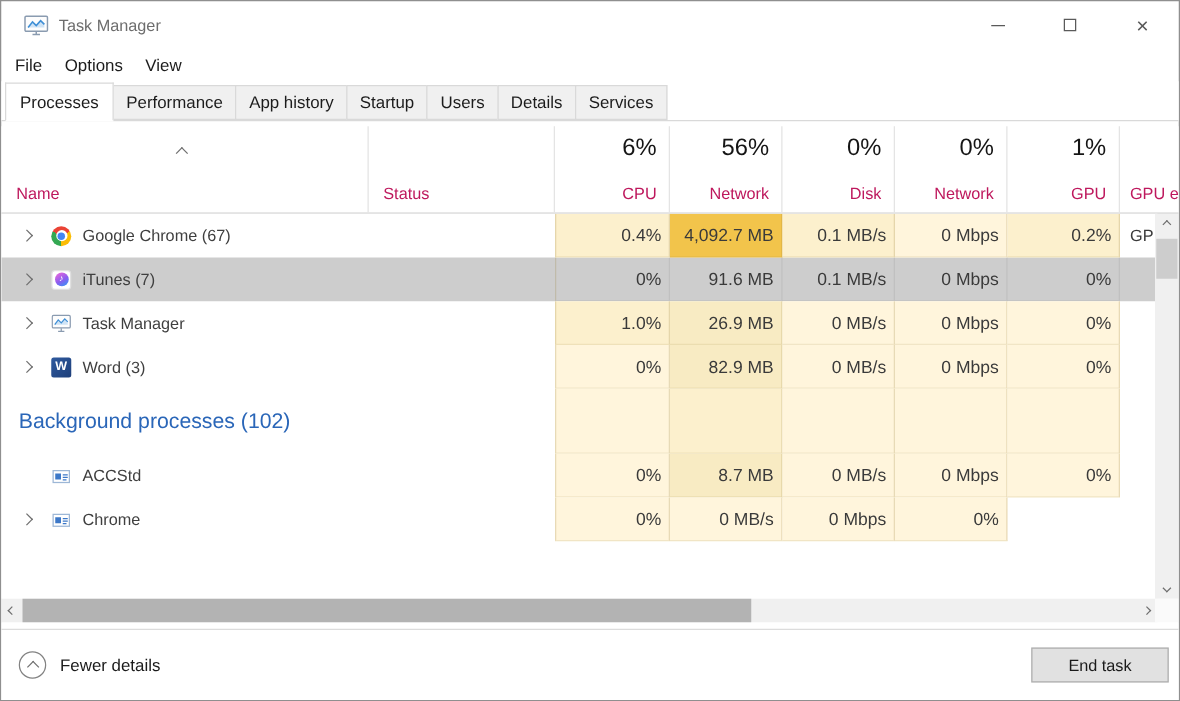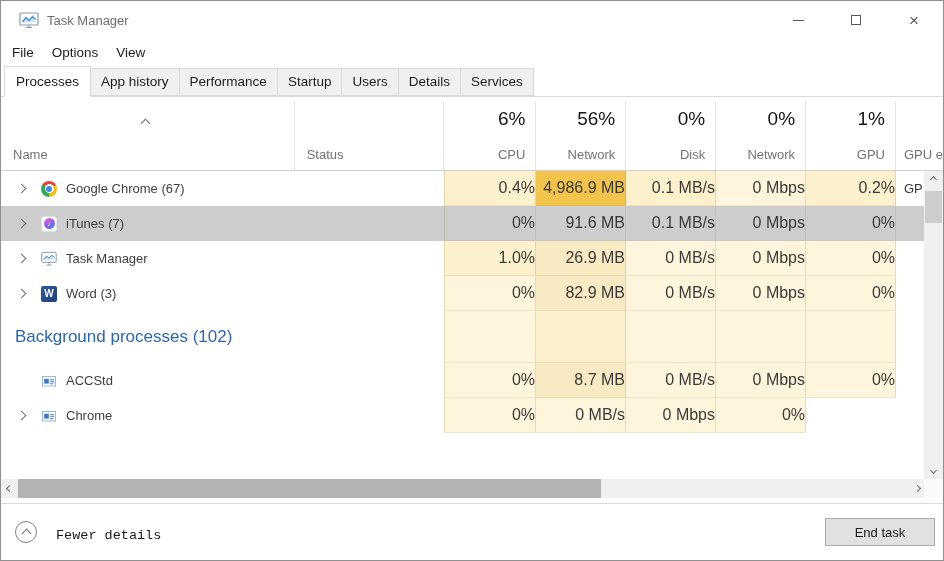--- a/index.html
+++ b/index.html
@@ -30,41 +30,41 @@
   .colheaders { position:absolute; top:100px; left:0; right:0; height:70px; display:flex; border-bottom:1px solid #cfcfcf; background:#fff; }
   .colh { border-left:1px solid #e4e4e4; display:flex; flex-direction:column; }
   .colh:first-child { border-left:none; }
   .col-name { width:293px; } .col-status { width:150px; } .col-cpu { width:92px; }
   .col-memory,.col-disk,.col-network,.col-gpu { width:90px; }
   .col-gpu_engine { flex:1; }
   .colh.txt { justify-content:flex-end; padding:0 0 8px 12px; position:relative; }
   .col-gpu_engine.txt { padding-left:8px; }
   .colh.num { justify-content:space-between; align-items:flex-end; padding:7px 10px 8px; }
   .colh-value { font-size:19px; color:#151515; }
-  .colh-label { font-size:13px; color:#737373; white-space:nowrap; overflow:hidden; }
+  .colh-label { font-size:13px; color:#be185d; white-space:nowrap; overflow:hidden; }
   .sort-caret { position:absolute; top:12px; left:50%; margin-left:-5px; }
 
   
   .chev { display:inline-block; width:7px; height:7px; border-top:1.4px solid #6e6e6e; border-right:1.4px solid #6e6e6e; }
   .chev.up { transform:rotate(-45deg); }
   .chev.right { transform:rotate(45deg); }
   .chev.down { transform:rotate(135deg); }
   .chev.left { transform:rotate(-135deg); }
   .chev.small { width:5px; height:5px; }
 
   
   .list { position:absolute; top:170px; left:0; width:925px; height:308px; overflow:hidden; background:#fff; }
   .row { display:flex; width:100%; }
   .proc-row { height:35px; }
   .group-row.g0 { height:46px; }
   .group-row.g1 { height:52px; }
   .cell { flex:none; }
   .cell-name { width:293px; display:flex; align-items:center; overflow:hidden; }
   .cell-status { width:150px; }
-  .heat { text-align:right; padding-right:0; font-size:16px; color:#3a3a3a;
+  .heat { text-align:right; padding-right:6px; font-size:14px; color:#3a3a3a;
           border-right:1px solid rgba(151,125,50,0.22); border-bottom:1px solid rgba(151,125,50,0.13);
           display:flex; align-items:center; justify-content:flex-end; }
   .heat.col-cpu { border-left:1px solid rgba(151,125,50,0.22); }
   .cell-engine { flex:1; font-size:13px; color:#3a3a3a; display:flex; align-items:center; padding-left:8px; overflow:hidden; white-space:nowrap; }
   .chev-box { width:16px; margin-left:12px; flex:none; display:flex; align-items:center; justify-content:center; }
   .proc-icon { width:16px; height:16px; margin-left:12px; flex:none; position:relative; }
   .proc-label { margin-left:9px; font-size:13px; color:#3f3f3f; white-space:nowrap; }
   .group-label { padding-left:14px; font-size:17px; display:flex; align-items:center; height:100%; }
   .row.selected { background:#cdcdcd; }
   .row.selected .heat { border-right-color:rgba(0,0,0,0.06); border-bottom-color:rgba(0,0,0,0.04); }
@@ -87,21 +87,21 @@
   .hscroll { position:absolute; top:478px; left:0; width:925px; height:19px; background:#f0f0f0; }
   .hs-left { position:absolute; left:0; top:0; width:17px; height:19px; display:flex; align-items:center; justify-content:center; }
   .hs-right { position:absolute; right:0; top:0; width:17px; height:19px; display:flex; align-items:center; justify-content:center; }
   .hs-thumb { position:absolute; left:17px; top:0; width:583px; height:19px; background:#b3b3b3; }
   .sb-corner { position:absolute; top:478px; right:0; width:19px; height:19px; background:#fafafa; }
 
   
   .footer { position:absolute; top:497px; left:0; right:0; bottom:0; background:#fff; }
   .footer-gap { height:6px; border-bottom:1px solid #dcdcdc; }
   .footer-row { display:flex; align-items:center; height:56px; padding:0 8px; }
-  .fewer-details { display:flex; align-items:flex-end; gap:19px; margin-left:6px;font-family:Liberation Mono, monospace; }
+  .fewer-details { display:flex; align-items:center; gap:11px; margin-left:6px; }
   .fd-circle { width:22px; height:22px; border:1px solid #838383; border-radius:50%; display:flex; align-items:center; justify-content:center; padding-top:2px; }
   .fd-label { font-size:13.5px; color:#1a1a1a; }
   .end-task { margin-left:auto; width:110px; height:28px; background:#e1e1e1; border:1px solid #adadad; font-family:"Liberation Sans",sans-serif; font-size:13px; color:#1a1a1a; }
 </style>
 </head>
 <body>
 
 <div class="window">
 
   <div class="titlebar">
@@ -128,22 +128,22 @@
   </div>
 
   <div class="menubar">
       <div class="menu-item">File</div>
       <div class="menu-item">Options</div>
       <div class="menu-item">View</div>
     </div>
 
   <div class="tabbar">
       <div class="tab active">Processes</div>
+      <div class="tab">Performance</div>
       <div class="tab">App history</div>
-      <div class="tab">Performance</div>
       <div class="tab">Startup</div>
       <div class="tab">Users</div>
       <div class="tab">Details</div>
       <div class="tab">Services</div>
     </div>
 
   <div class="colheaders">
       <div class="colh col-name txt">
         <span class="sort-caret"><span class="chev up"></span></span>
         <span class="colh-label">Name</span>
@@ -180,21 +180,21 @@
       <div class="row proc-row">
         <div class="cell cell-name">
           <div class="chev-box">
             <span class="chev right"></span>
           </div>
           <span class="proc-icon ic-chrome"></span>
           <span class="proc-label">Google Chrome (67)</span>
         </div>
         <div class="cell cell-status"></div>
         <div class="cell heat col-cpu" style="background: rgb(252, 240, 205);">0.4%</div>
-        <div class="cell heat col-memory" style="background: rgb(242, 196, 75);">4,986.9 MB</div>
+        <div class="cell heat col-memory" style="background: rgb(242, 196, 75);">4,092.7 MB</div>
         <div class="cell heat col-disk" style="background: rgb(252, 240, 205);">0.1 MB/s</div>
         <div class="cell heat col-network" style="background: rgb(255, 245, 220);">0 Mbps</div>
         <div class="cell heat col-gpu" style="background: rgb(252, 240, 205);">0.2%</div>
         <div class="cell cell-engine">GP</div>
       </div>
       <div class="row proc-row selected">
         <div class="cell cell-name">
           <div class="chev-box">
             <span class="chev right"></span>
           </div>

